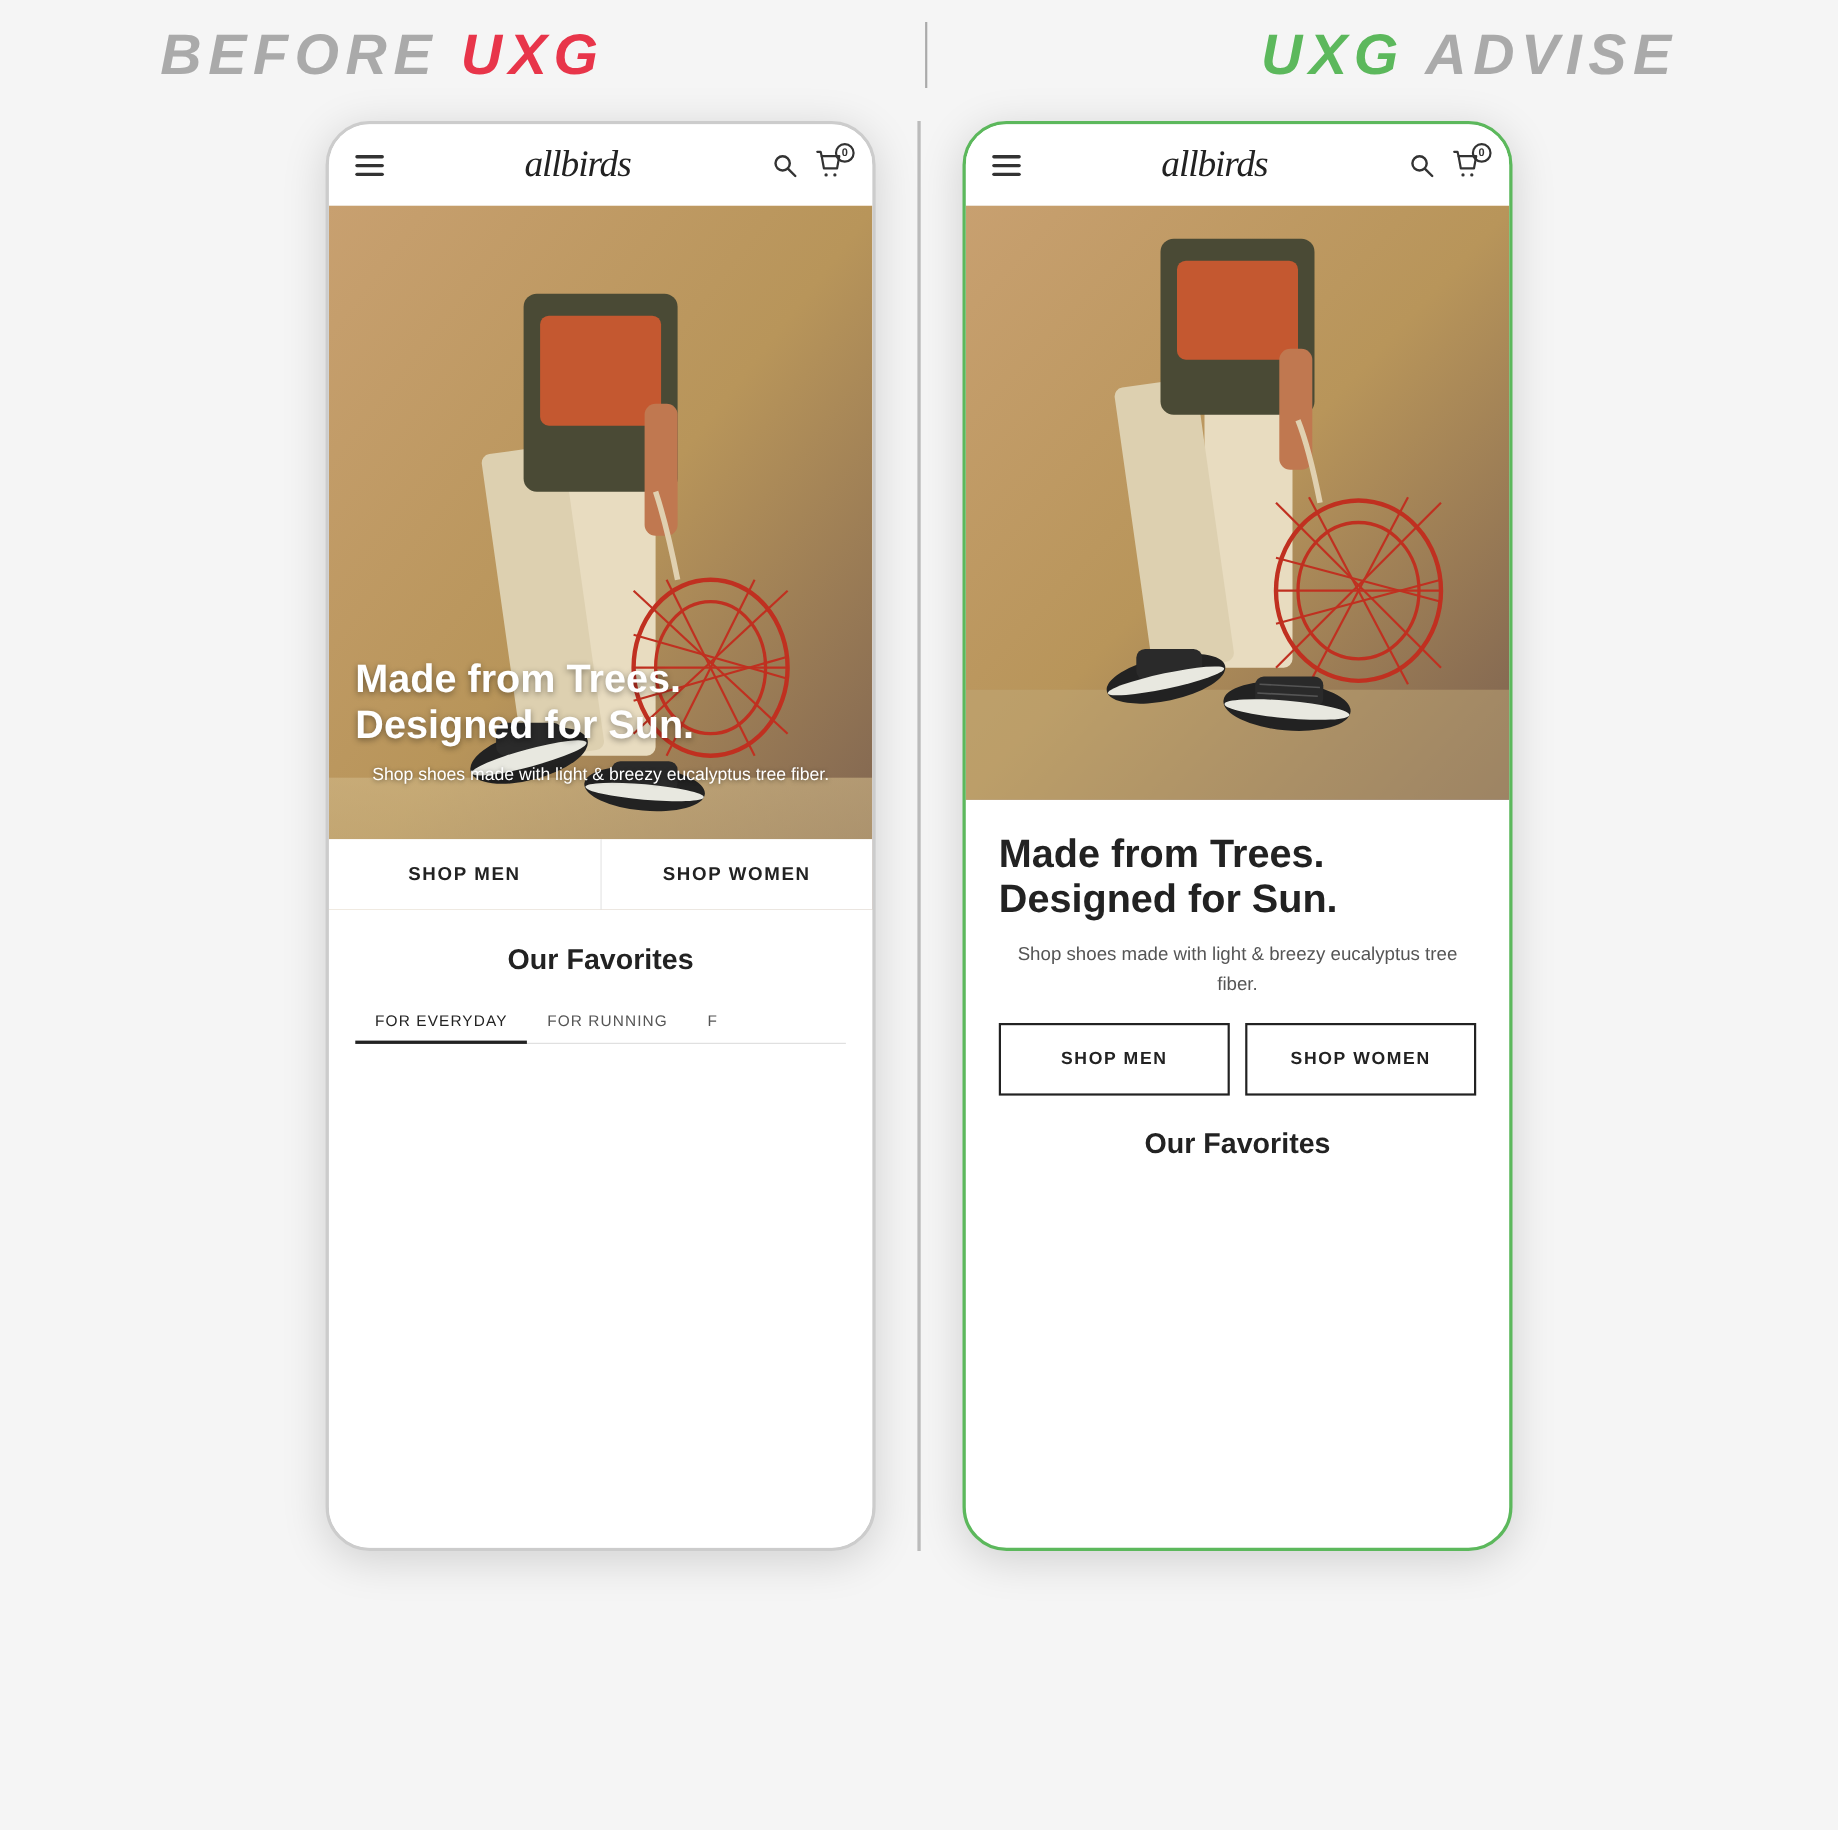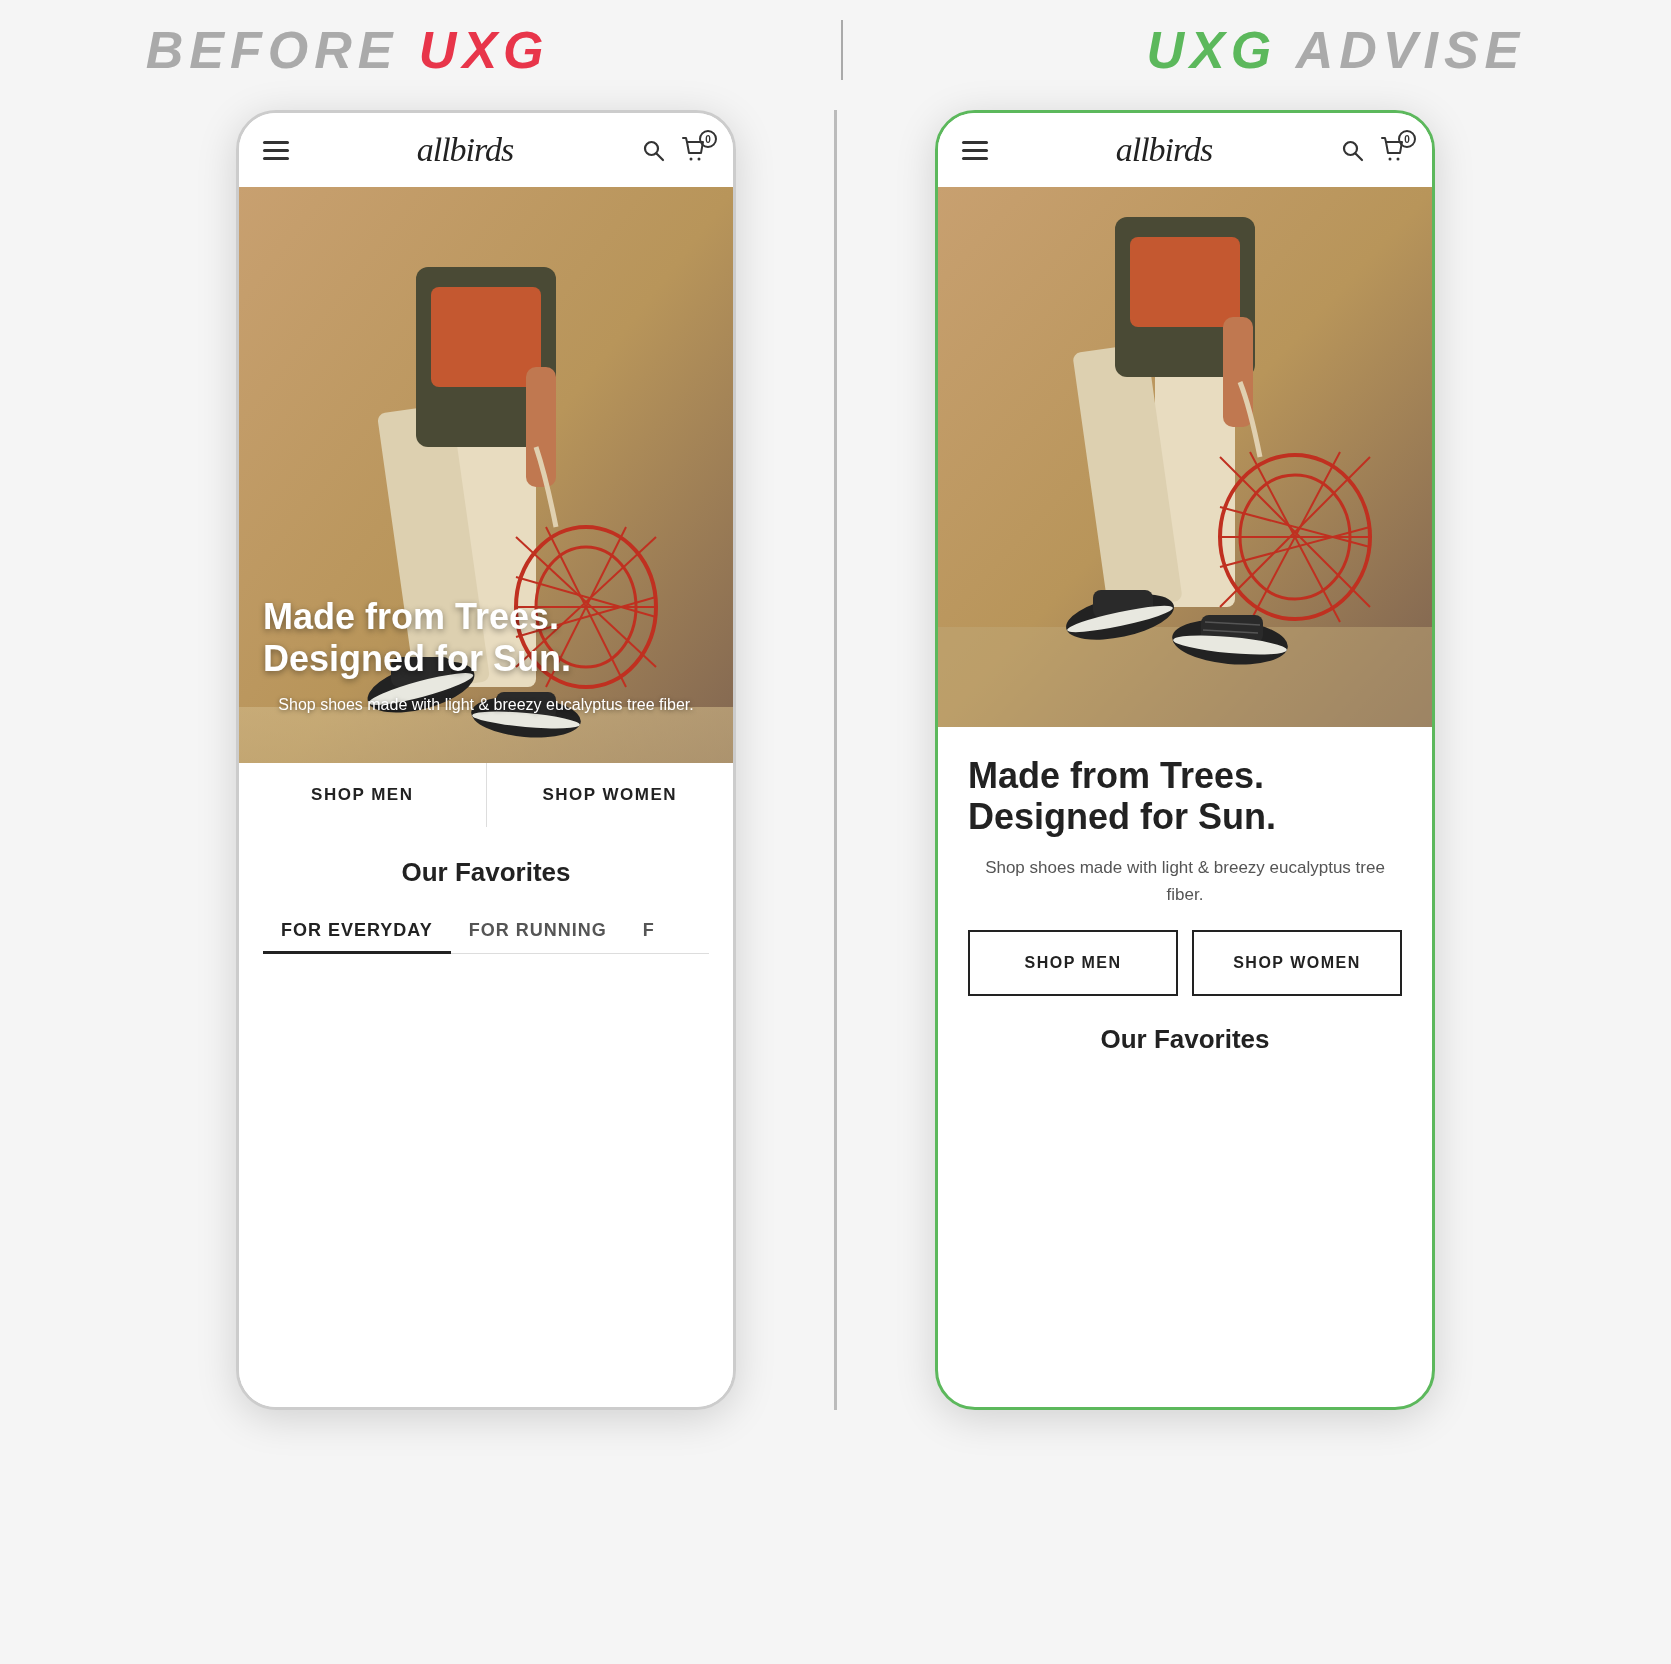--- a/index.html
+++ b/index.html
@@ -26,21 +26,21 @@
     .divider-line {
       width: 2px;
       height: 60px;
       background: #aaa;
       align-self: center;
     }
 
     
     .comparison {
       display: flex;
-      gap: 88px;
+      gap: 28px;
       justify-content: center;
       align-items: flex-start;
       padding: 20px 88px;
       width: 100%;
     }
 
     
     .phone-mockup {
       width: 500px;
       min-height: 1300px;
@@ -231,22 +231,22 @@
     }
 
     .tabs-row {
       display: flex;
       gap: 0;
       border-bottom: 1px solid #ddd;
     }
 
     .tab-item {
       padding: 12px 18px;
-      font-size: 18px;
-      font-weight: 700;
+      font-size: 14px;
+      font-weight: 400;
       letter-spacing: 1px;
       text-transform: uppercase;
       color: #555;
       cursor: pointer;
       position: relative;
     }
 
     .tab-item.active {
       color: #222;
     }

